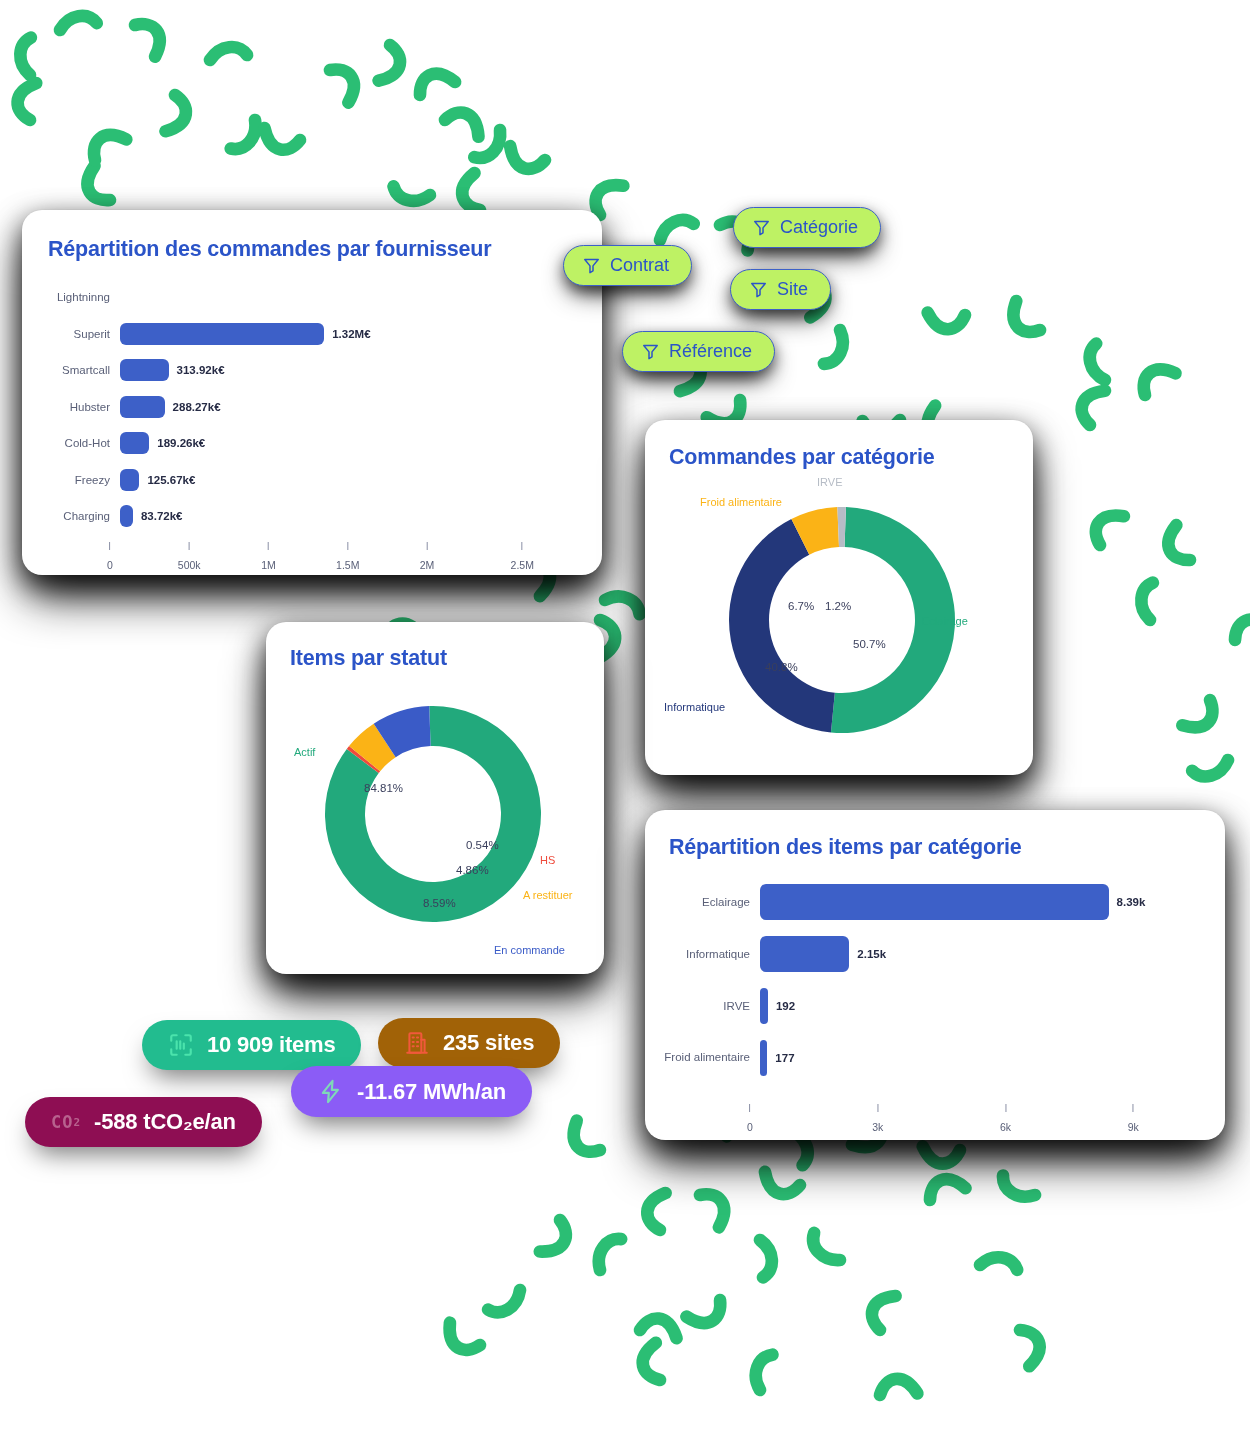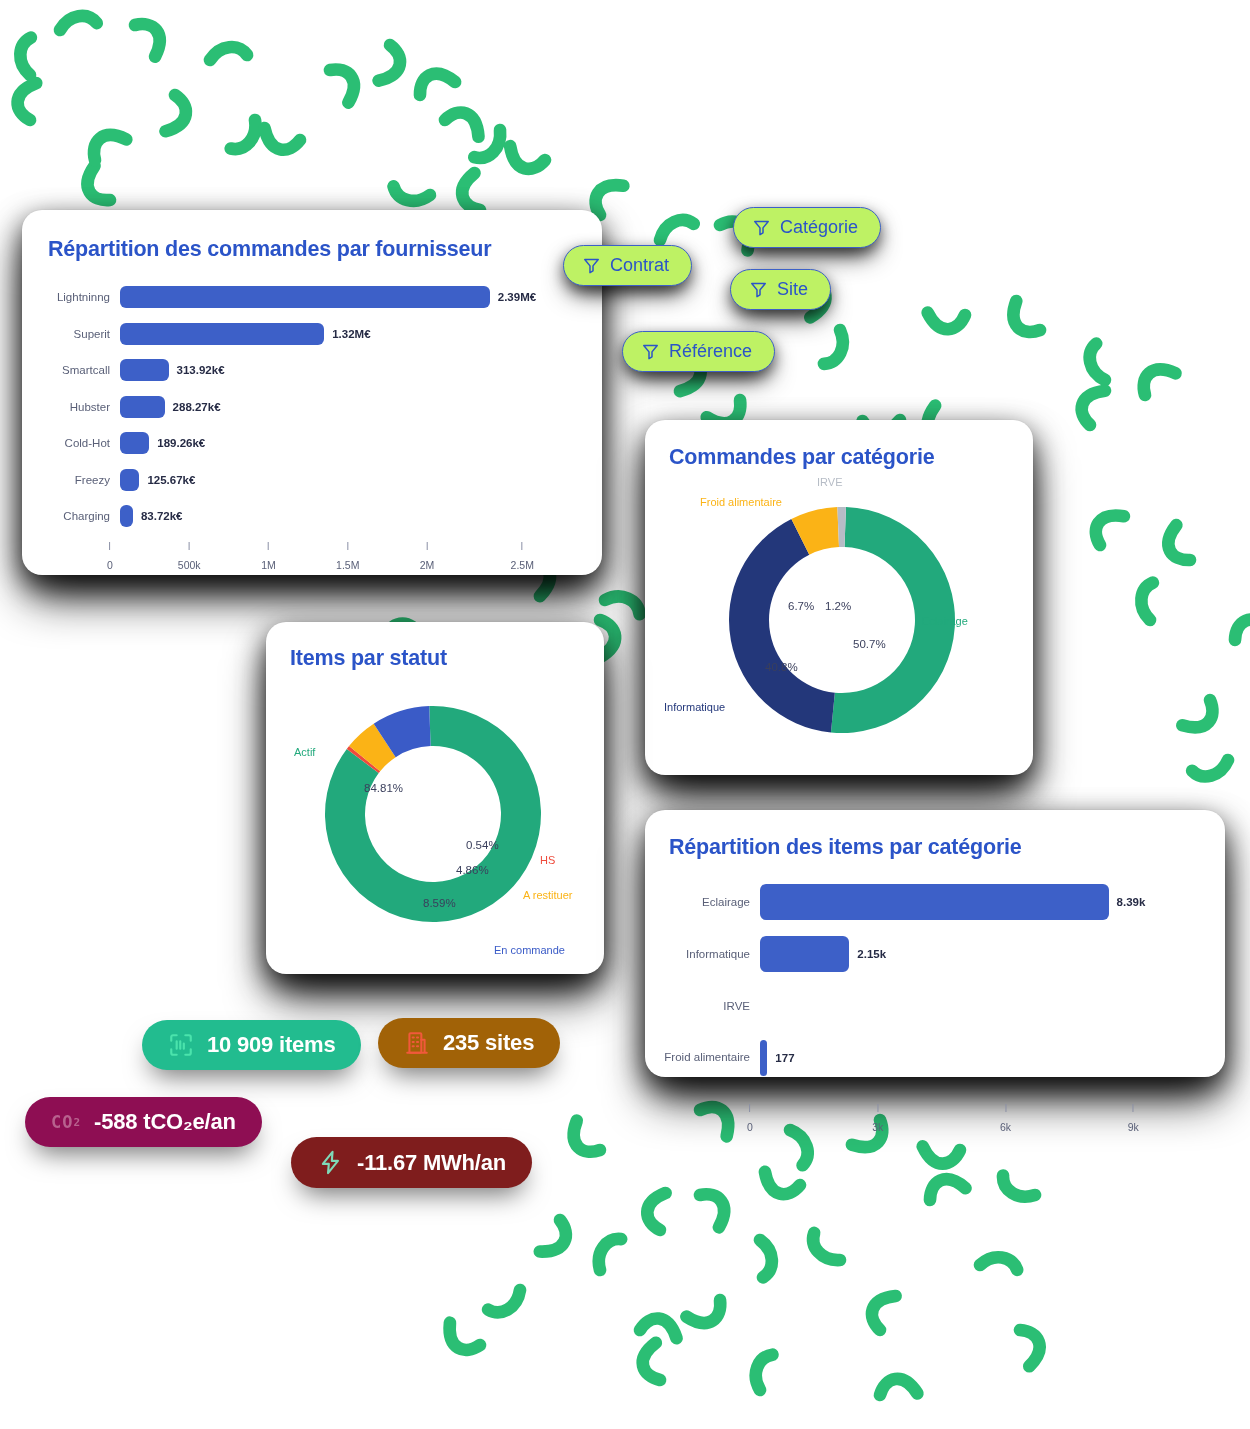--- a/index.html
+++ b/index.html
@@ -61,39 +61,39 @@
 
   
   #card-cat-orders{left:645px;top:420px;width:388px;height:355px;}
   #card-cat-orders .card-title{position:absolute;left:24px;top:25px;font-size:21.5px;}
 
   
   #card-status{left:266px;top:622px;width:338px;height:352px;}
   #card-status .card-title{position:absolute;left:24px;top:24px;font-size:21.5px;}
 
   
-  #card-cat-items{left:645px;top:810px;width:580px;height:267px;}
+  #card-cat-items{left:645px;top:810px;width:580px;height:330px;}
   #card-cat-items .card-title{position:absolute;left:24px;top:25px;font-size:21.5px;}
 
   .donut-wrap{position:absolute;}
   .donut-label{position:absolute;font-size:11px;white-space:nowrap;}
   .donut-pct{position:absolute;font-size:11.5px;color:#3A3F5C;white-space:nowrap;}
 
   
   .spill{
     position:absolute;display:flex;align-items:center;gap:13px;
     border-radius:999px;padding:12px 26px;
     box-shadow:0 14px 26px -8px rgba(0,0,0,.55);
   }
   .spill .stxt{font-size:22px;font-weight:bold;color:#fff;white-space:nowrap;letter-spacing:-.2px;}
   .spill .sico{display:flex;align-items:center;}
   #spill-items{left:142px;top:1020px;background:#22BC8F;}
   #spill-sites{left:378px;top:1018px;background:#a16207;}
   #spill-co2{left:25px;top:1097px;background:#8E0E53;}
-  #spill-mwh{left:291px;top:1137px;background:#7f1d1d;justify-content:center;}
+  #spill-mwh{left:291px;top:1066px;background:#8b5cf6;justify-content:center;}
   .co2glyph{
     font-family:"DejaVu Sans Mono", monospace;font-size:17px;font-weight:bold;
     color:#B8628E;letter-spacing:1px;
   }
   .co2glyph sub{font-size:11px;}
 </style>
 </head>
 <body>
 
 <div class="stage">
@@ -178,24 +178,20 @@
         <path d="M0 0 c 8 -14, 24 -16, 32 -6" transform="translate(1150,620) rotate(285) scale(1.15)"></path>
         <path d="M0 0 c 8 -14, 24 -16, 32 6" transform="translate(1235,640) rotate(332) scale(1.15)"></path>
       </g>
   </svg>
 
   <div class="card" id="card-suppliers">
     <div class="card-title">Répartition des commandes par fournisseur</div>
     <div class="hbar-plot" id="plot-suppliers">
         <div class="hbar-row" style="top: 4px; height: 22px;">
           <div class="hbar-cat" style="width: 88px;">Lightninng</div>
-          <div class="hbar-track" style="margin-right: 72px;">
-            <div class="hbar-fill" style="width: 90.1887%; background: rgb(61, 96, 200);"></div>
-            <div class="hbar-val" style="left: calc(90.1887% + 8px);">2.39M€</div>
-          </div>
         </div>
         <div class="hbar-row" style="top: 40.5px; height: 22px;">
           <div class="hbar-cat" style="width: 88px;">Superit</div>
           <div class="hbar-track" style="margin-right: 72px;">
             <div class="hbar-fill" style="width: 49.8113%; background: rgb(61, 96, 200);"></div>
             <div class="hbar-val" style="left: calc(49.8113% + 8px);">1.32M€</div>
           </div>
         </div>
         <div class="hbar-row" style="top: 77px; height: 22px;">
           <div class="hbar-cat" style="width: 88px;">Smartcall</div>
@@ -300,20 +296,24 @@
         </div>
         <div class="hbar-row" style="top: 60px; height: 36px;">
           <div class="hbar-cat" style="width: 105px;">Informatique</div>
           <div class="hbar-track" style="margin-right: 62px;">
             <div class="hbar-fill" style="width: 22.1649%; background: rgb(61, 96, 200);"></div>
             <div class="hbar-val" style="left: calc(22.1649% + 8px);">2.15k</div>
           </div>
         </div>
         <div class="hbar-row" style="top: 112px; height: 36px;">
           <div class="hbar-cat" style="width: 105px;">IRVE</div>
+          <div class="hbar-track" style="margin-right: 62px;">
+            <div class="hbar-fill" style="width: 1.97938%; background: rgb(61, 96, 200);"></div>
+            <div class="hbar-val" style="left: calc(1.97938% + 8px);">192</div>
+          </div>
         </div>
         <div class="hbar-row" style="top: 164px; height: 36px;">
           <div class="hbar-cat" style="width: 105px; white-space: normal; line-height: 1.18;">Froid alimentaire</div>
           <div class="hbar-track" style="margin-right: 62px;">
             <div class="hbar-fill" style="width: 1.82474%; background: rgb(61, 96, 200);"></div>
             <div class="hbar-val" style="left: calc(1.82474% + 8px);">177</div>
           </div>
         </div>
         <div class="axis" style="left: 105px; right: 62px; top: 228px;">
           <div class="tick" style="left: 0%;"><i></i><span>0</span></div>

